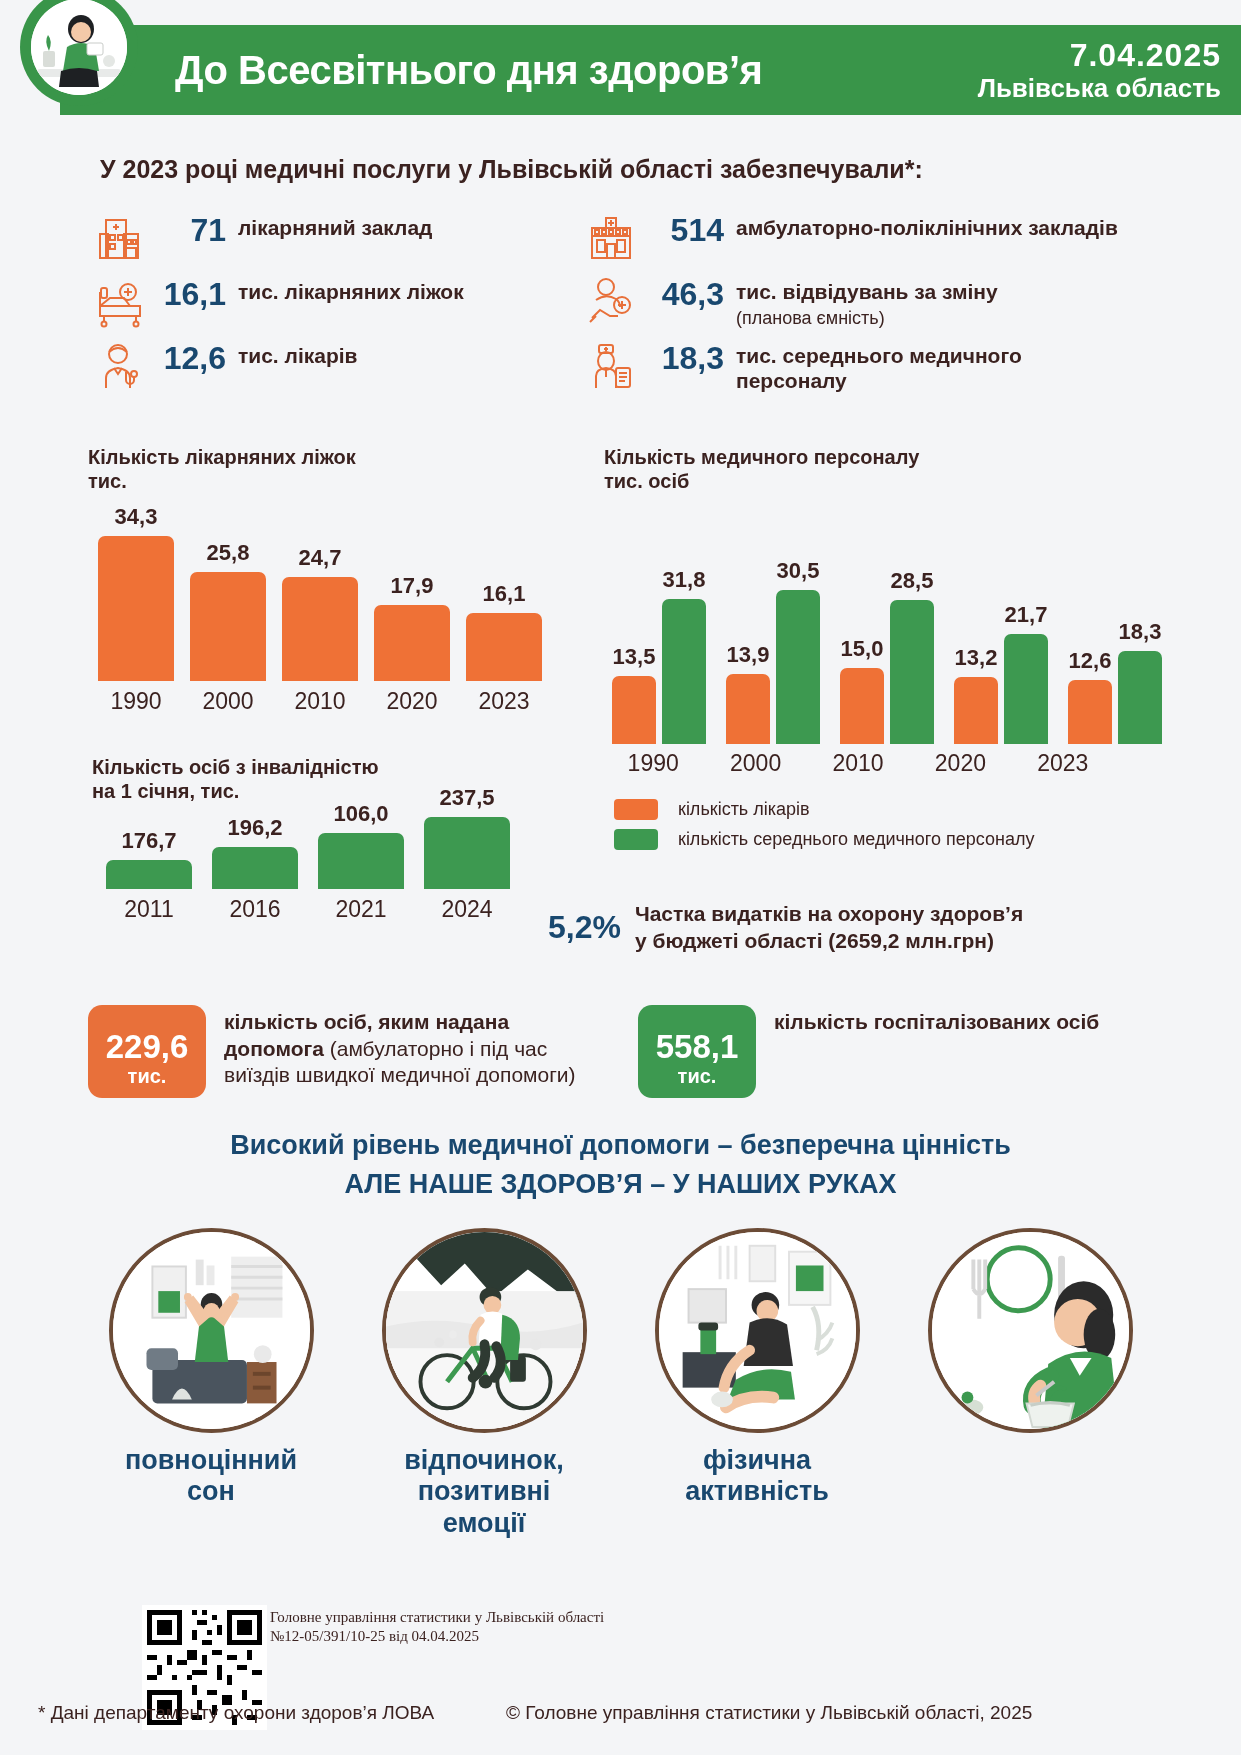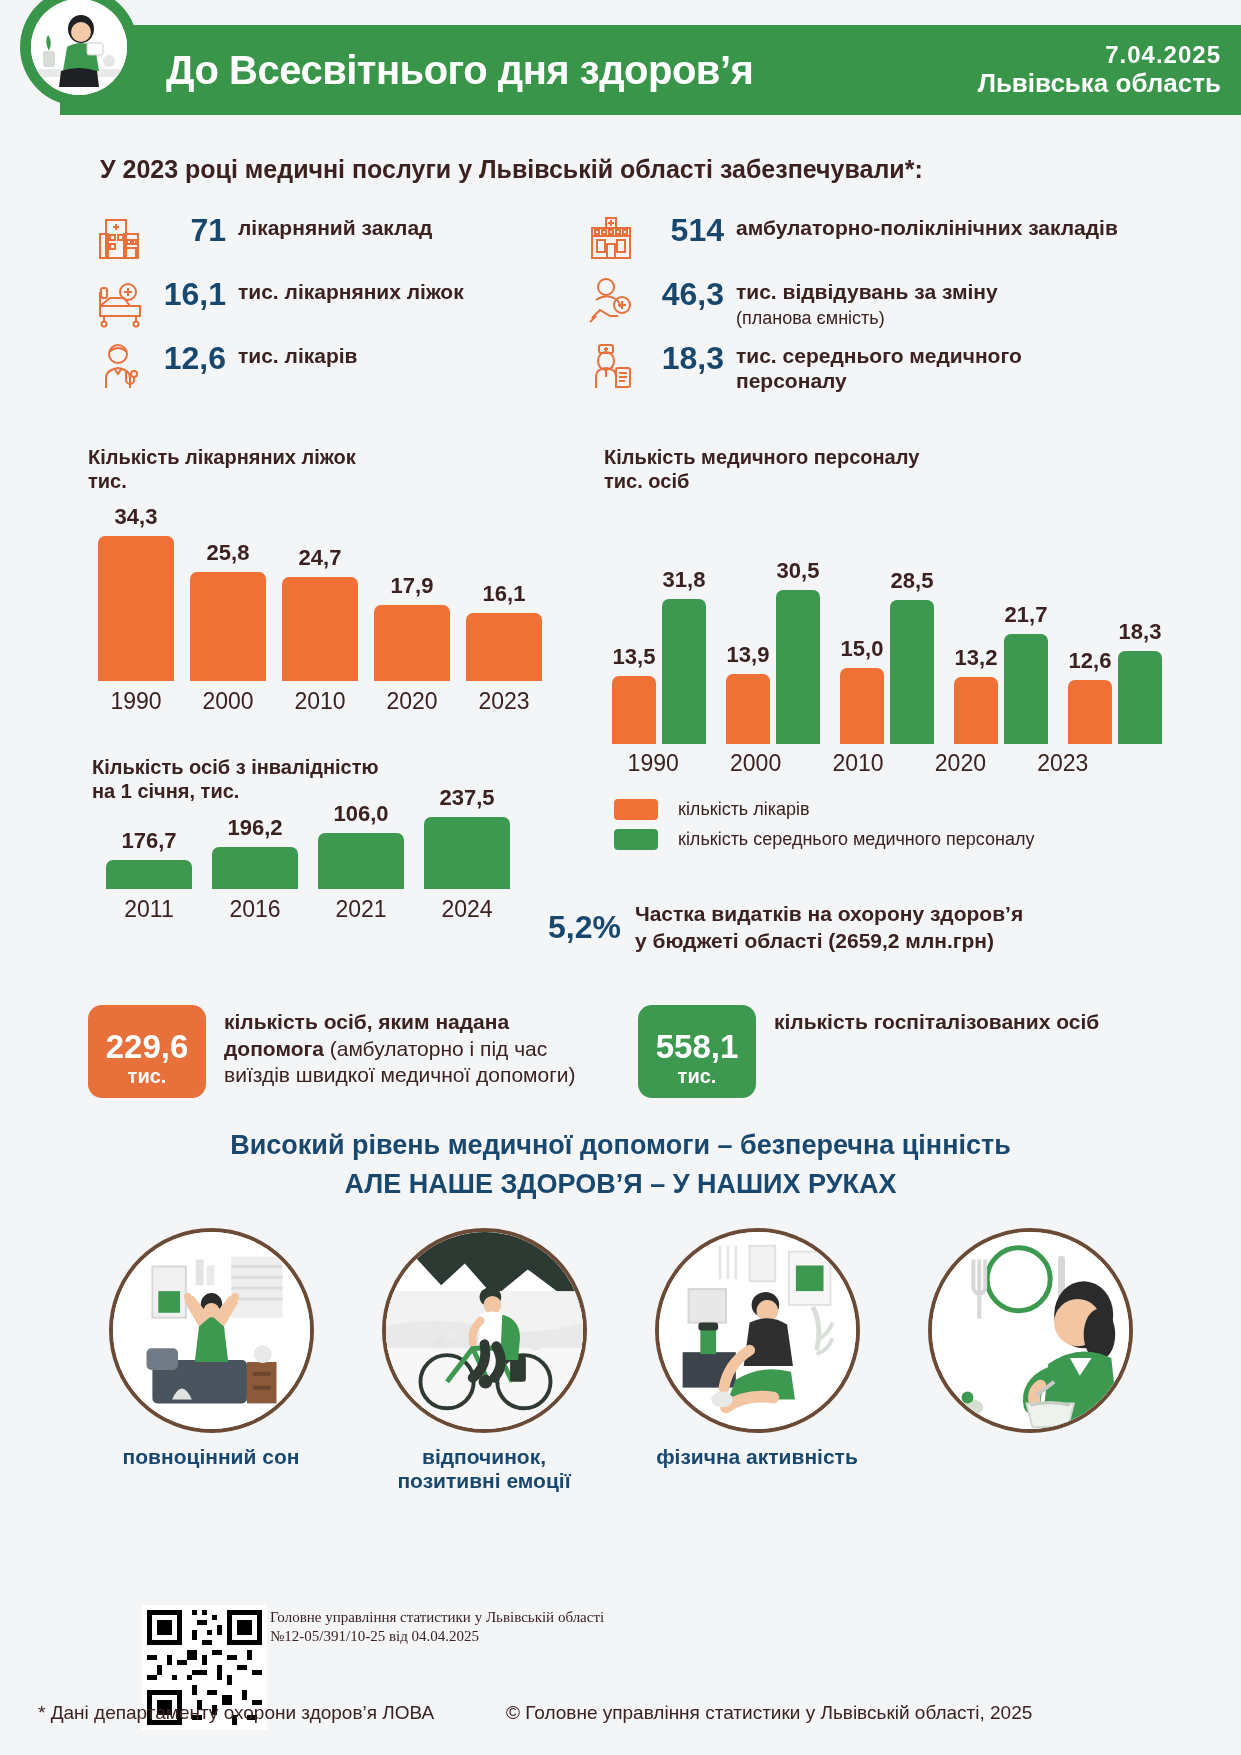--- a/index.html
+++ b/index.html
@@ -16,34 +16,34 @@
   .header {
     position: absolute; left: 0; top: 25px;
     width: 1241px; height: 90px;
   }
   .header-bar {
     position: absolute; left: 60px; top: 0;
     width: 1181px; height: 90px;
     background: #399549;
   }
   .header-title {
-    position: absolute; left: 166px; top: 50%;
+    position: absolute; left: 175px; top: 50%;
     transform: translateY(-50%);
     color: #ffffff;
     font-size: 40px; font-weight: bold;
     letter-spacing: -0.5px;
     white-space: nowrap;
   }
   .header-right {
     position: absolute; right: 20px; top: 50%;
     transform: translateY(-50%);
     color: #ffffff; text-align: right;
     line-height: 1.12;
   }
-  .header-date { font-size: 24px; font-weight: bold; letter-spacing: 1px; }
+  .header-date { font-size: 32px; font-weight: bold; letter-spacing: 1px; }
   .header-region { font-size: 26px; font-weight: bold; }
 
   .logo-circle {
     position: absolute; left: 20px; top: -12px;
     width: 118px; height: 118px;
     border-radius: 50%;
     background: #399549;
     display: flex; align-items: center; justify-content: center;
     z-index: 5;
   }
@@ -184,21 +184,21 @@
     position: absolute; left: 0; top: 1228px; width: 1241px;
     display: flex; justify-content: center; gap: 68px;
   }
   .photo-item { width: 205px; text-align: center; }
   .photo-circle {
     width: 205px; height: 205px; border-radius: 50%;
     border: 4px solid #6b4b36; background: #ffffff;
     overflow: hidden; position: relative;
   }
   .photo-caption {
-    margin-top: 12px; font-size: 21px; font-weight: bold;
+    margin-top: 12px; font-size: 27px; font-weight: bold;
     color: #19486f; line-height: 1.16;
   }
 
   
   .qr {
     position: absolute; left: 142px; top: 1605px;
     width: 125px; height: 125px;
   }
   .stamp {
     position: absolute; left: 270px; top: 1608px;

